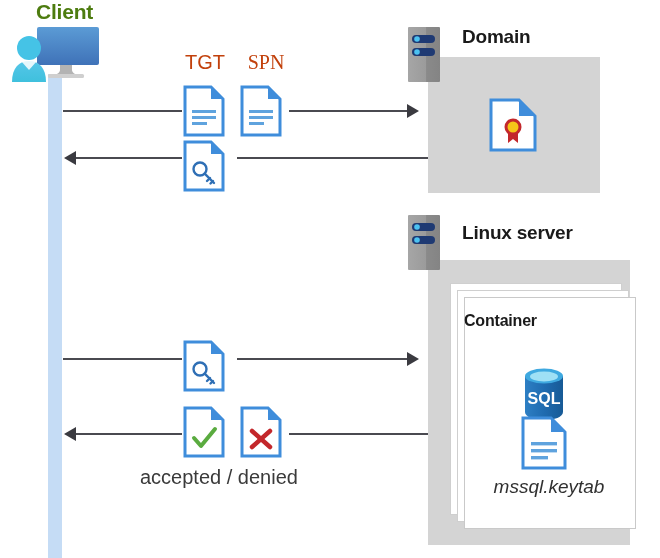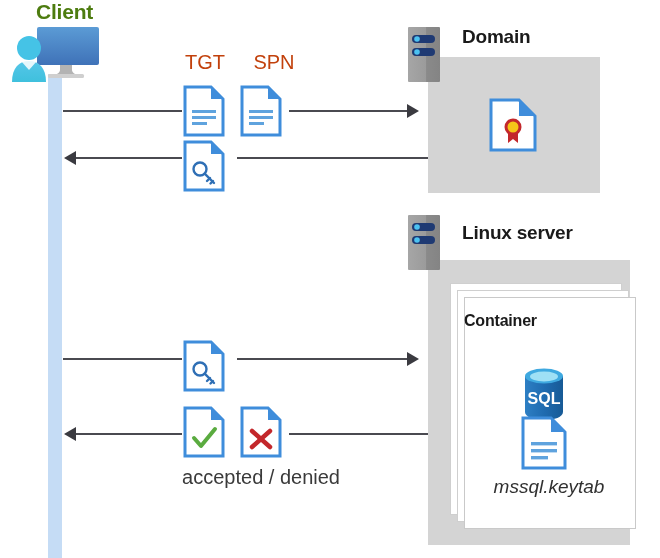--- a/index.html
+++ b/index.html
@@ -88,23 +88,23 @@
   #line3b{left:237px;top:358px;width:171px;}
   #head3{left:407px;top:352px;}
   
   #line4a{left:76px;top:433px;width:106px;}
   #line4b{left:289px;top:433px;width:139px;}
   #head4{left:64px;top:427px;}
 
   
   .doc-label{font-size:20px;color:#c2410c;text-align:center;}
   #tgt-label{left:177px;top:51px;width:56px;}
-  #spn-label{left:244px;top:51px;width:60px;}
+  #spn-label{left:236px;top:51px;width:60px;font-family:Liberation Serif, serif;}
   #result-label{
-    left:140px;top:466px;width:200px;text-align:right;
+    left:140px;top:466px;width:200px;text-align:left;
     font-size:20px;color:#3a3a3a;
   }
 
   
   #tgt-icon{left:183px;top:85px;width:42px;height:52px;}
   #spn-icon{left:240px;top:85px;width:42px;height:52px;}
   #key-icon-1{left:183px;top:140px;width:42px;height:52px;}
   #key-icon-2{left:183px;top:340px;width:42px;height:52px;}
   #accept-icon{left:183px;top:406px;width:42px;height:52px;}
   #deny-icon{left:240px;top:406px;width:42px;height:52px;}

